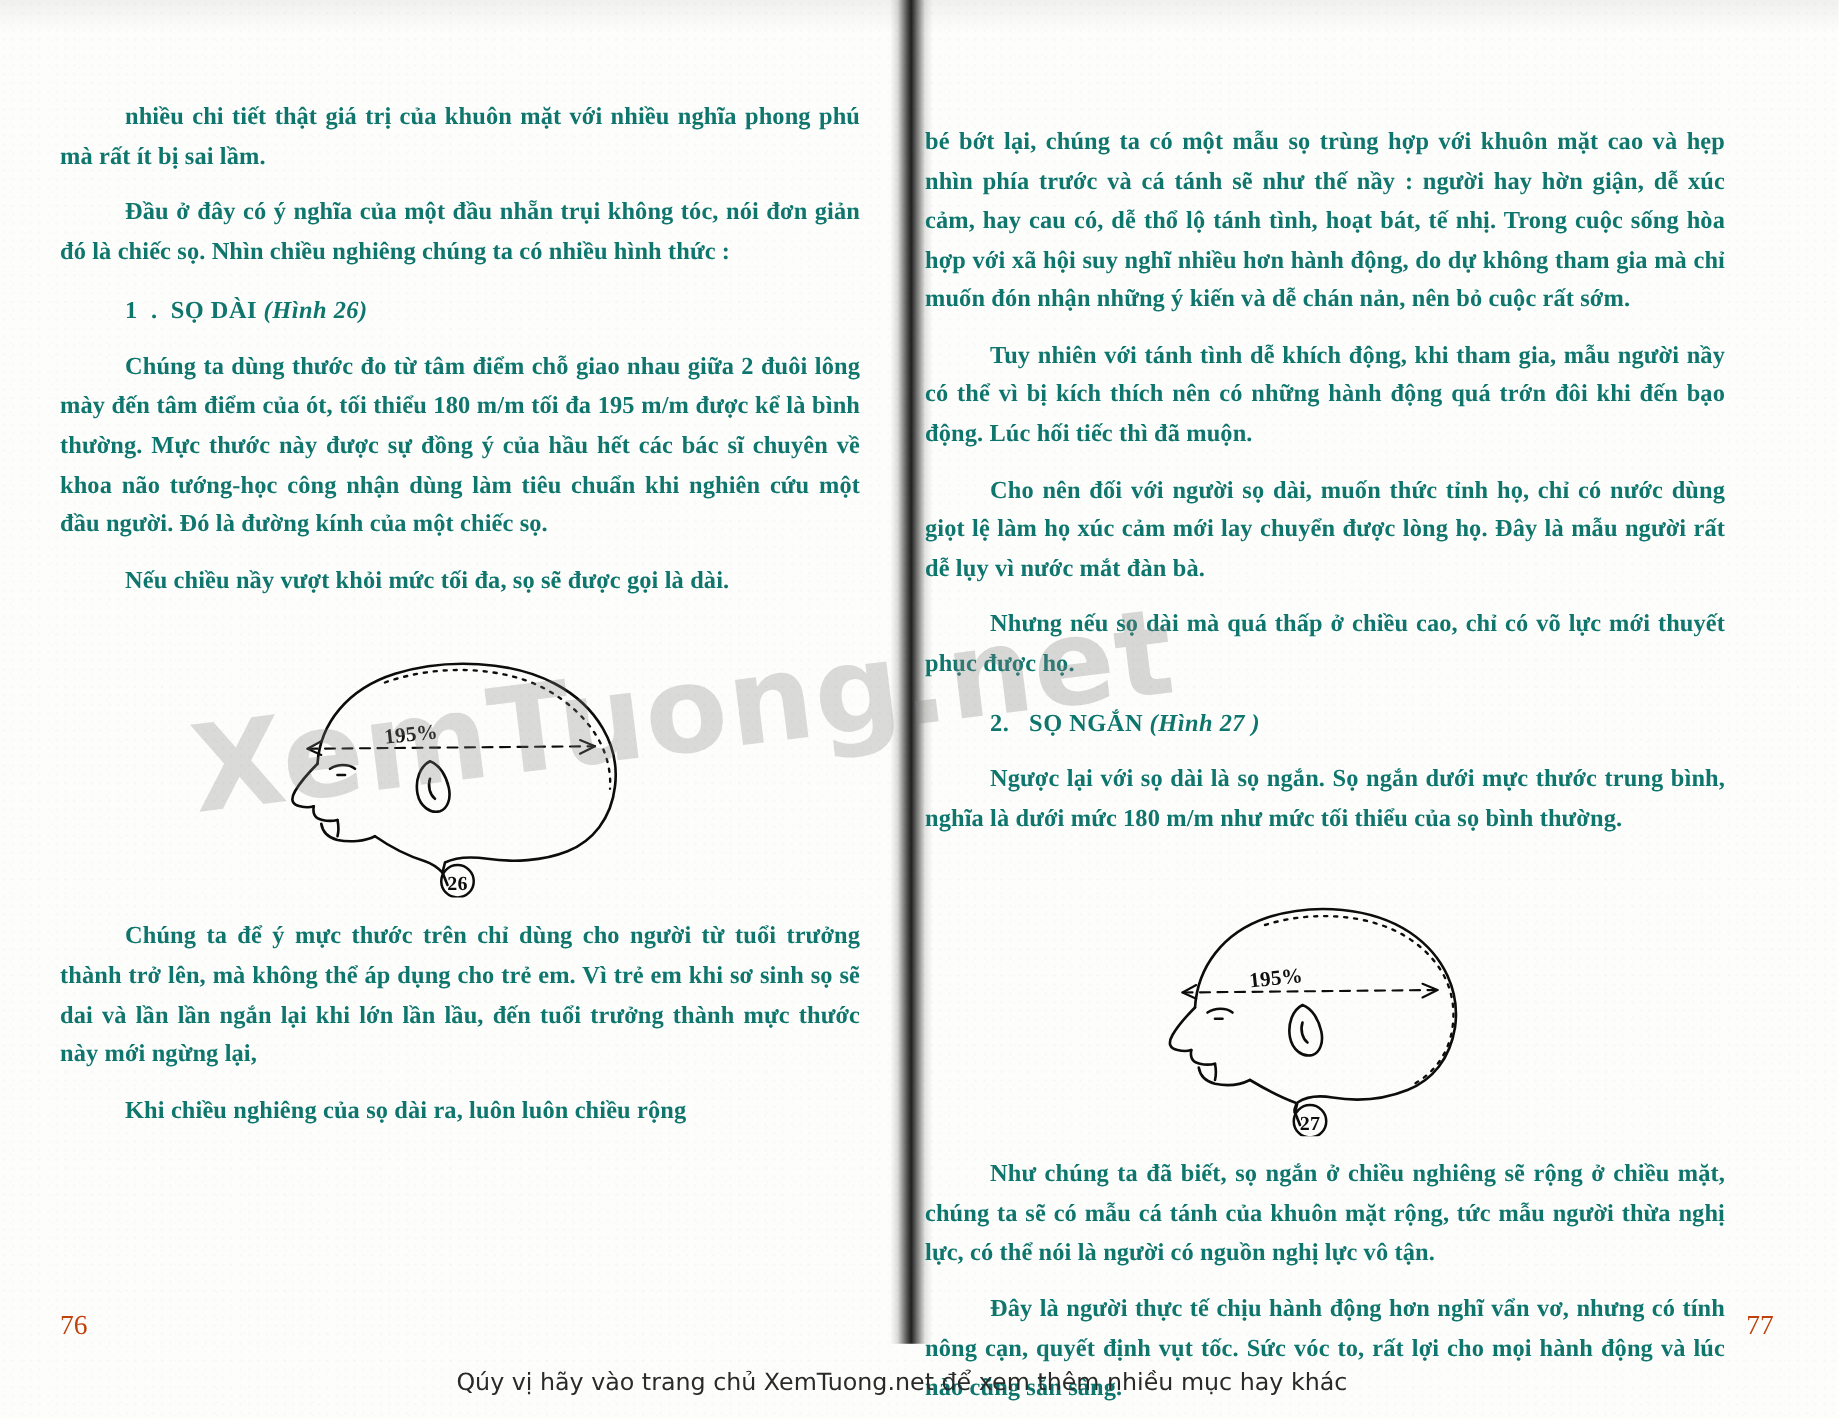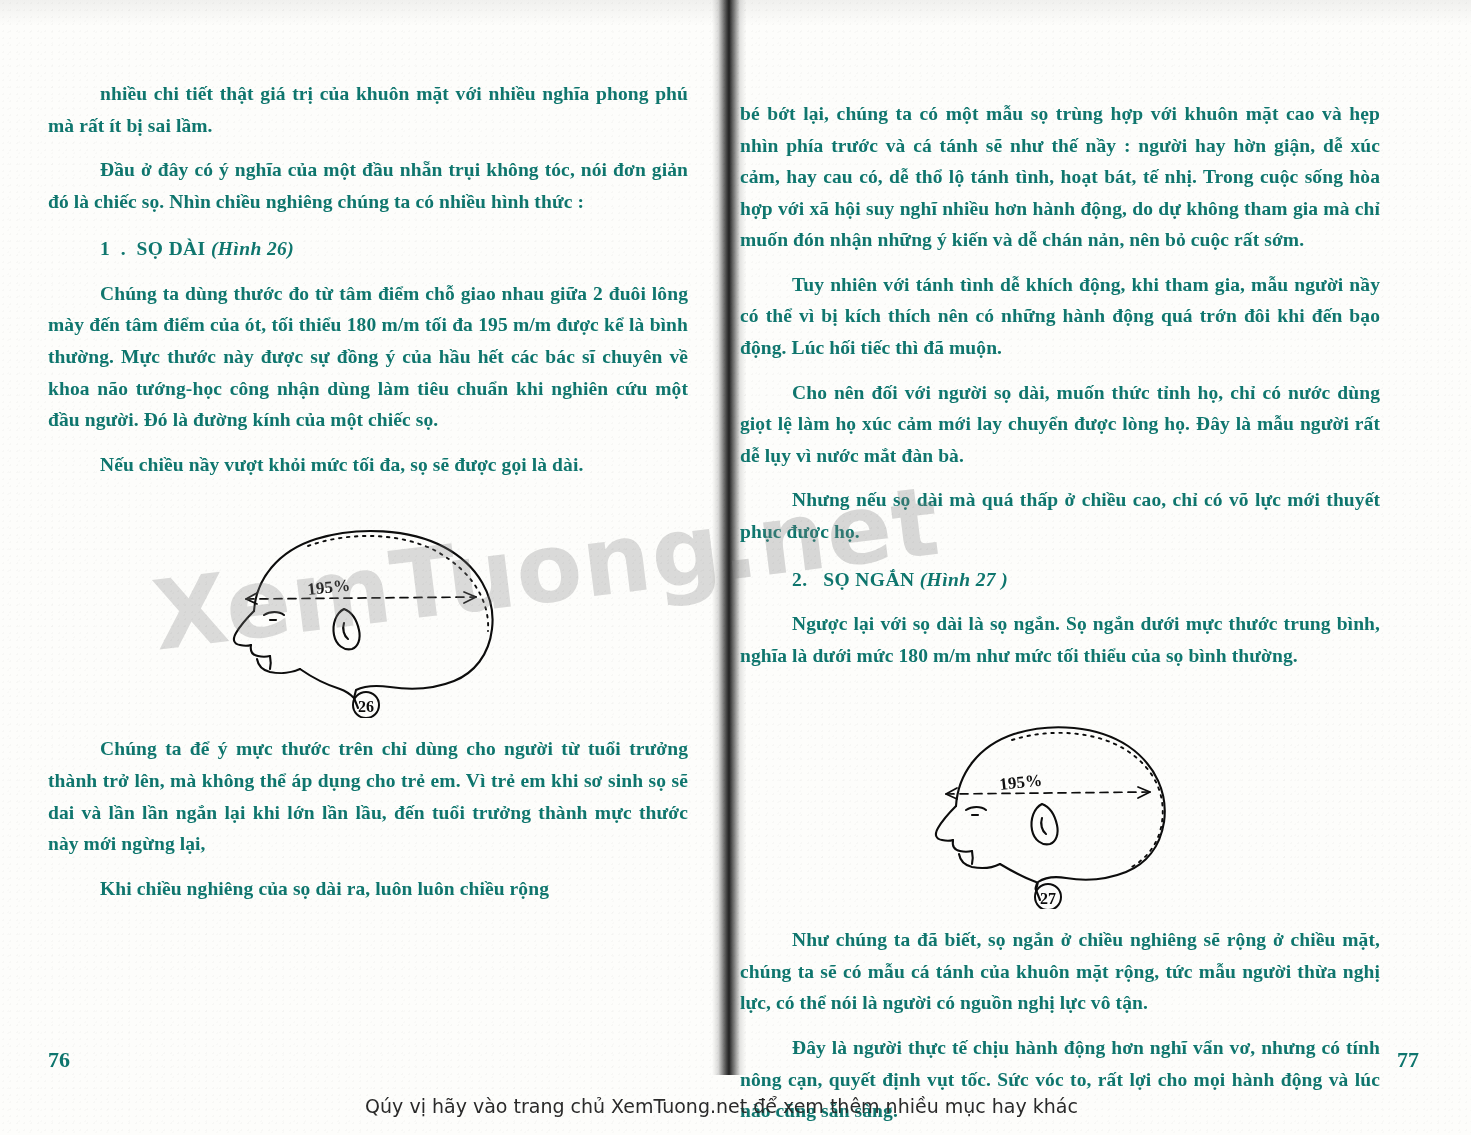--- a/index.html
+++ b/index.html
@@ -70,22 +70,22 @@
     position: relative;
     height: 230px;
     margin: 6px 0 10px 0;
   }
   .figure svg { display: block; margin: 0 auto; }
 
   .page-num {
     position: absolute;
     bottom: 62px;
     font-size: 22px;
-    font-weight: 700;
-    color: #0f766e;
+    font-weight: 400;
+    color: #c2410c;
   }
   .page-num-left  { left: 48px; }
   .page-num-right { right: 52px; margin-top: 31px; }
 
   .footer-note {
     position: absolute;
     bottom: 18px;
     left: 0;
     width: 1443px;
     text-align: center;

